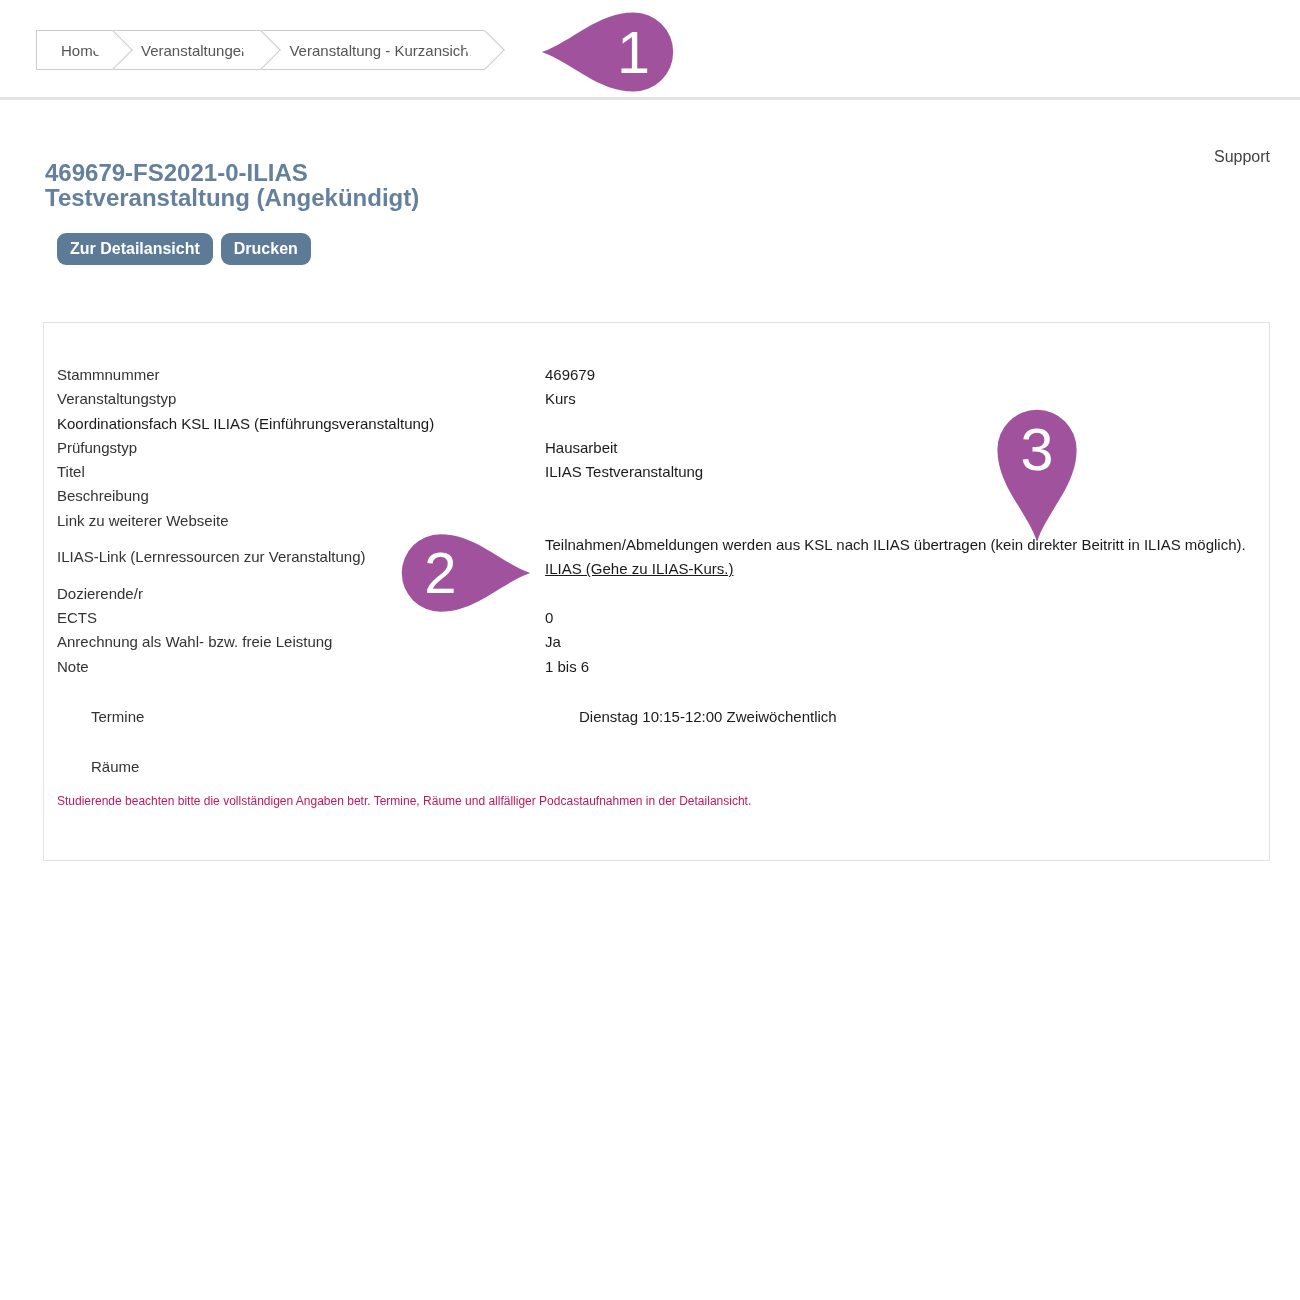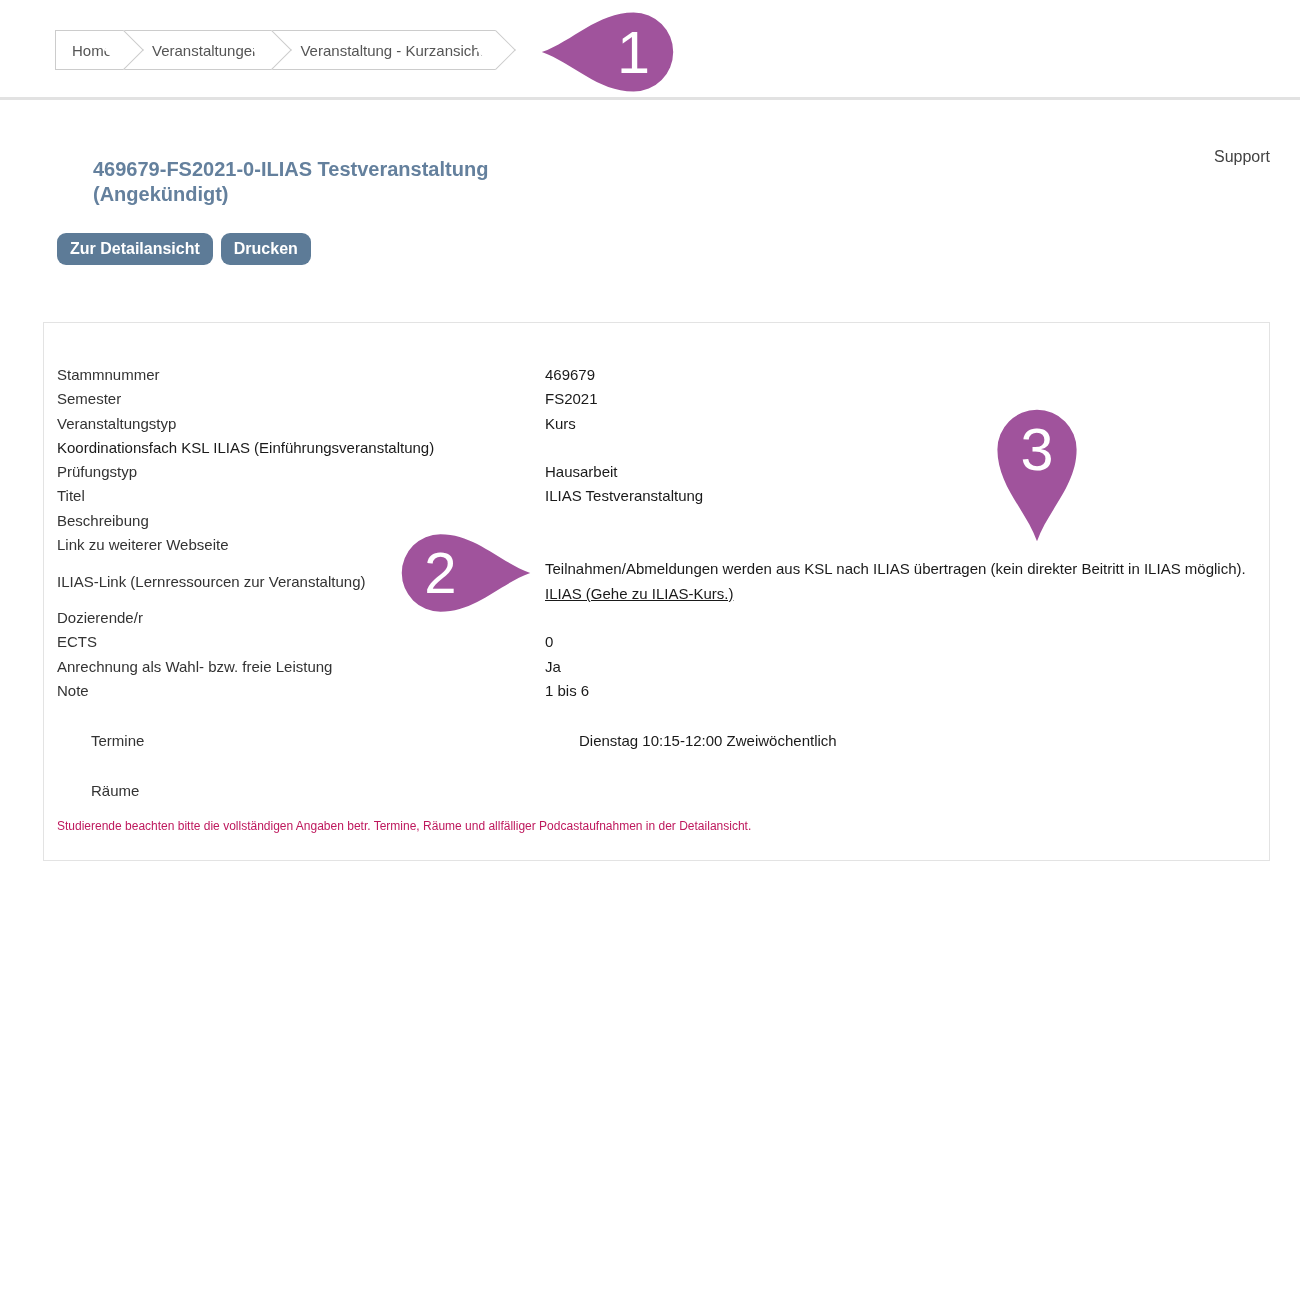--- a/index.html
+++ b/index.html
@@ -7,34 +7,34 @@
     width:1300px;height:1300px;position:relative;background:#fff;
     font-family:"Liberation Sans",sans-serif;overflow:hidden;
   }
   
   .breadcrumb{position:absolute;left:36px;top:30px;display:flex;}
   .crumb{
     position:relative;background:#fff;height:38px;display:flex;align-items:center;
     border-top:1px solid #ccc;border-bottom:1px solid #ccc;
     font-size:15px;color:#555;padding:0 12px 0 28px;cursor:pointer;white-space:nowrap;
   }
-  .crumb:first-child{border-left:1px solid #ccc;padding-left:16px;margin-left:19px;}
+  .crumb:first-child{border-left:1px solid #ccc;padding-left:24px;}
   .crumb:nth-child(1){z-index:3;}
   .crumb:nth-child(2){z-index:2;}
   .crumb:nth-child(3){z-index:1;}
   .crumb::after{
     content:"";position:absolute;top:5px;right:-14px;width:27px;height:27px;
     transform:rotate(45deg);background:#fff;
     border-top:1px solid #ccc;border-right:1px solid #ccc;z-index:2;
   }
   .top-divider{position:absolute;left:0;top:97px;width:1300px;height:3px;background:#e2e2e2;}
   
   .page-title{
     position:absolute;left:45px;top:144px;width:470px;
-    font-size:20px;font-weight:bold;color:#64809d;line-height:25px;margin-left:48px;
+    font-size:24px;font-weight:bold;color:#64809d;line-height:25px;
   }
   .support-link{
     position:absolute;top:148px;right:30px;font-size:16px;color:#424242;
     text-decoration:none;cursor:pointer;
   }
   
   .btn-row{position:absolute;left:57px;top:233px;display:flex;gap:8px;}
   .btn{
     background:#5d7b97;color:#fff;border:none;border-radius:9px;
     font-family:inherit;font-size:16px;font-weight:bold;
@@ -76,24 +76,20 @@
 <div class="btn-row">
   <button class="btn">Zur Detailansicht</button>
   <button class="btn">Drucken</button>
 </div>
 
 <section class="panel">
   <div>
       <div class="row">
         <div class="row-label">Stammnummer</div>
         <div class="row-value">469679</div>
-      </div>
-      <div class="row">
-        <div class="row-label">Semester</div>
-        <div class="row-value">FS2021</div>
       </div>
       <div class="row">
         <div class="row-label">Veranstaltungstyp</div>
         <div class="row-value">Kurs</div>
       </div>
       <div class="row">
         <div class="row-value">Koordinationsfach KSL ILIAS (Einführungsveranstaltung)</div>
       </div>
       <div class="row">
         <div class="row-label">Prüfungstyp</div>

